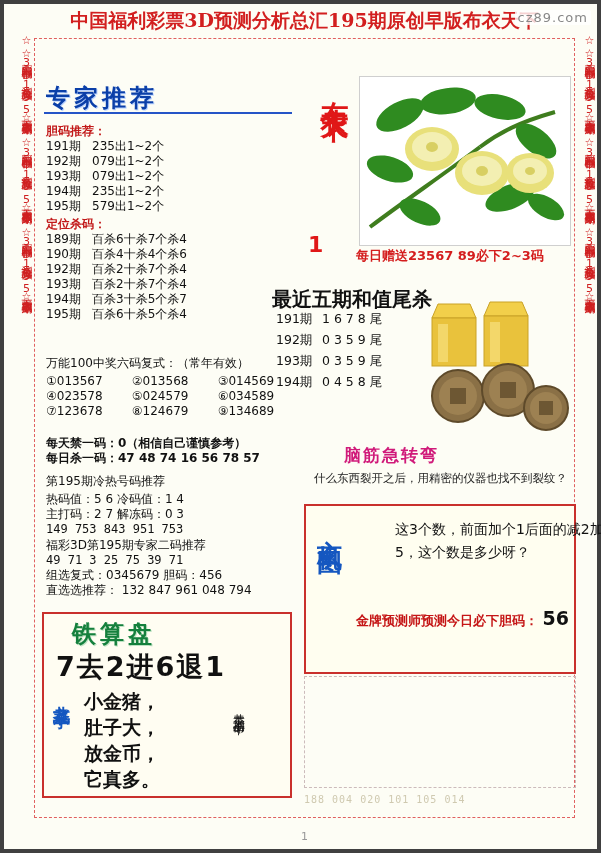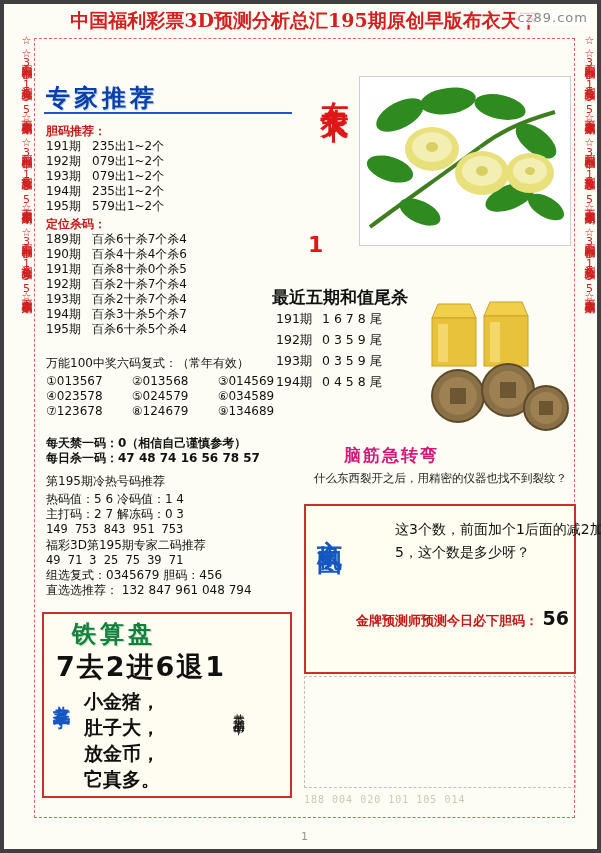--- a/index.html
+++ b/index.html
@@ -79,21 +79,21 @@
     position:absolute;left:355px;top:72px;width:210px;height:168px;
     border:1px solid #cfcfcf;background:#ffffff;overflow:hidden;
   }
   .gift{
     position:absolute;left:352px;top:243px;width:218px;
     font-size:13px;color:#d41d1d;font-weight:bold;white-space:nowrap;
   }
   
   .tail-title{
     position:absolute;left:268px;top:282px;
-    font-size:17px;color:#111;font-weight:bold;
+    font-size:20px;color:#111;font-weight:bold;
   }
   .tail-list{
     position:absolute;left:272px;top:304px;width:140px;
     font-size:12.5px;line-height:21px;color:#111;
   }
   .gold{
     position:absolute;left:420px;top:292px;width:150px;height:135px;
   }
   
   .brain-t{
@@ -197,21 +197,20 @@
     <div class="row"><span class="k">192期</span><span>079出1~2个</span></div>
     <div class="row"><span class="k">193期</span><span>079出1~2个</span></div>
     <div class="row"><span class="k">194期</span><span>235出1~2个</span></div>
     <div class="row"><span class="k">195期</span><span>579出1~2个</span></div>
   </div>
 
   <div class="blk" style="left:42px;top:213px;width:250px;">
     <div class="hd">定位杀码：</div>
     <div class="row"><span class="k">189期</span><span>百杀6十杀7个杀4</span></div>
     <div class="row"><span class="k">190期</span><span>百杀4十杀4个杀6</span></div>
-    <div class="row"><span class="k">191期</span><span>百杀8十杀0个杀5</span></div>
     <div class="row"><span class="k">192期</span><span>百杀2十杀7个杀4</span></div>
     <div class="row"><span class="k">193期</span><span>百杀2十杀7个杀4</span></div>
     <div class="row"><span class="k">194期</span><span>百杀3十杀5个杀7</span></div>
     <div class="row"><span class="k">195期</span><span>百杀6十杀5个杀4</span></div>
   </div>
 
   <div class="blk" style="left:42px;top:352px;width:250px;">
     <div>万能100中奖六码复式：（常年有效）</div>
     <div class="row" style="margin-top:3px;">
       <span style="display:inline-block;width:82px;">①013567</span>
@@ -274,20 +273,21 @@
         <ellipse cx="122" cy="96" rx="27" ry="22" fill="#e8e07a"></ellipse>
         <ellipse cx="122" cy="94" rx="20" ry="15" fill="#f3efb2"></ellipse>
         <ellipse cx="122" cy="94" rx="6" ry="5" fill="#d8cf62"></ellipse>
         <ellipse cx="170" cy="96" rx="24" ry="20" fill="#e8e07a"></ellipse>
         <ellipse cx="170" cy="94" rx="17" ry="13" fill="#f3efb2"></ellipse>
         <ellipse cx="170" cy="94" rx="5" ry="4" fill="#d8cf62"></ellipse>
       </g>
     </svg>
   </div>
 
+  <div class="gift">每日赠送23567 89必下2~3码</div>
 
   <div class="tail-title">最近五期和值尾杀</div>
   <div class="tail-list">
     <div><span style="display:inline-block;width:46px;">191期</span><span>1 6 7 8 尾</span></div>
     <div><span style="display:inline-block;width:46px;">192期</span><span>0 3 5 9 尾</span></div>
     <div><span style="display:inline-block;width:46px;">193期</span><span>0 3 5 9 尾</span></div>
     <div><span style="display:inline-block;width:46px;">194期</span><span>0 4 5 8 尾</span></div>
   </div>
 
   <div class="gold">

